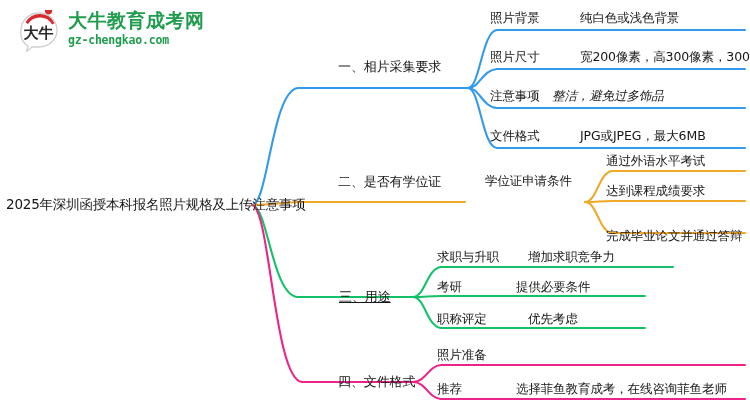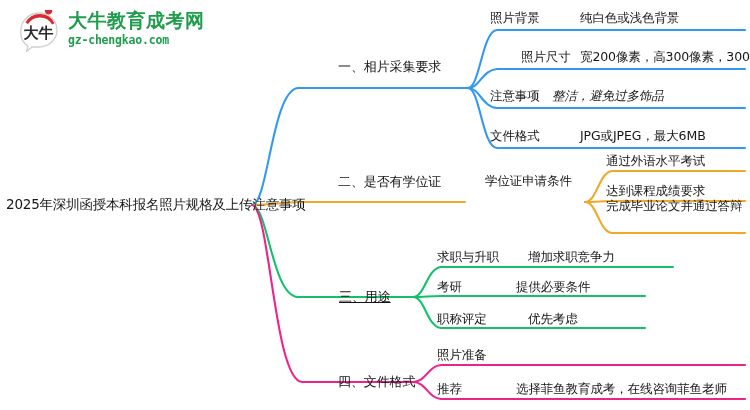--- a/index.html
+++ b/index.html
@@ -152,35 +152,35 @@
     </g>
   </svg>
 
   <div class="node root-node" style="left:6px; top:198px;">2025年深圳函授本科报名照片规格及上传注意事项</div>
 
   <div class="node lvl1" style="left:338px; top:60px;">一、相片采集要求</div>
 
   <div class="node lvl2" style="left:490px; top:12px;">照片背景</div>
   <div class="node lvl3" style="left:580px; top:12px;">纯白色或浅色背景</div>
 
-  <div class="node lvl2" style="left:490px; top:51px;margin-left:31px;">照片尺寸</div>
+  <div class="node lvl2" style="left:490px; top:51px;">照片尺寸</div>
   <div class="node lvl3" style="left:580px; top:51px;">宽200像素，高300像素，300dpi</div>
 
   <div class="node lvl2" style="left:490px; top:90px;">注意事项</div>
   <div class="node lvl3" style="left:552px; top:90px;font-style:italic;">整洁，避免过多饰品</div>
 
   <div class="node lvl2" style="left:490px; top:130px;">文件格式</div>
   <div class="node lvl3" style="left:580px; top:130px;">JPG或JPEG，最大6MB</div>
 
   <div class="node lvl1" style="left:338px; top:175px;">二、是否有学位证</div>
   <div class="node lvl2" style="left:485px; top:175px;">学位证申请条件</div>
 
   <div class="node lvl3" style="left:606px; top:155px;">通过外语水平考试</div>
   <div class="node lvl3" style="left:606px; top:185px;">达到课程成绩要求</div>
-  <div class="node lvl3" style="left:606px; top:200px;">完成毕业论文并通过答辩</div>
+  <div class="node lvl3" style="left:606px; top:230px;">完成毕业论文并通过答辩</div>
 
   <div class="node lvl1" style="left:339px; top:290px;text-decoration:underline;">三、用途</div>
 
   <div class="node lvl2" style="left:437px; top:251px;">求职与升职</div>
   <div class="node lvl3" style="left:528px; top:251px;">增加求职竞争力</div>
 
   <div class="node lvl2" style="left:437px; top:281px;">考研</div>
   <div class="node lvl3" style="left:516px; top:281px;">提供必要条件</div>
 
   <div class="node lvl2" style="left:437px; top:313px;">职称评定</div>

